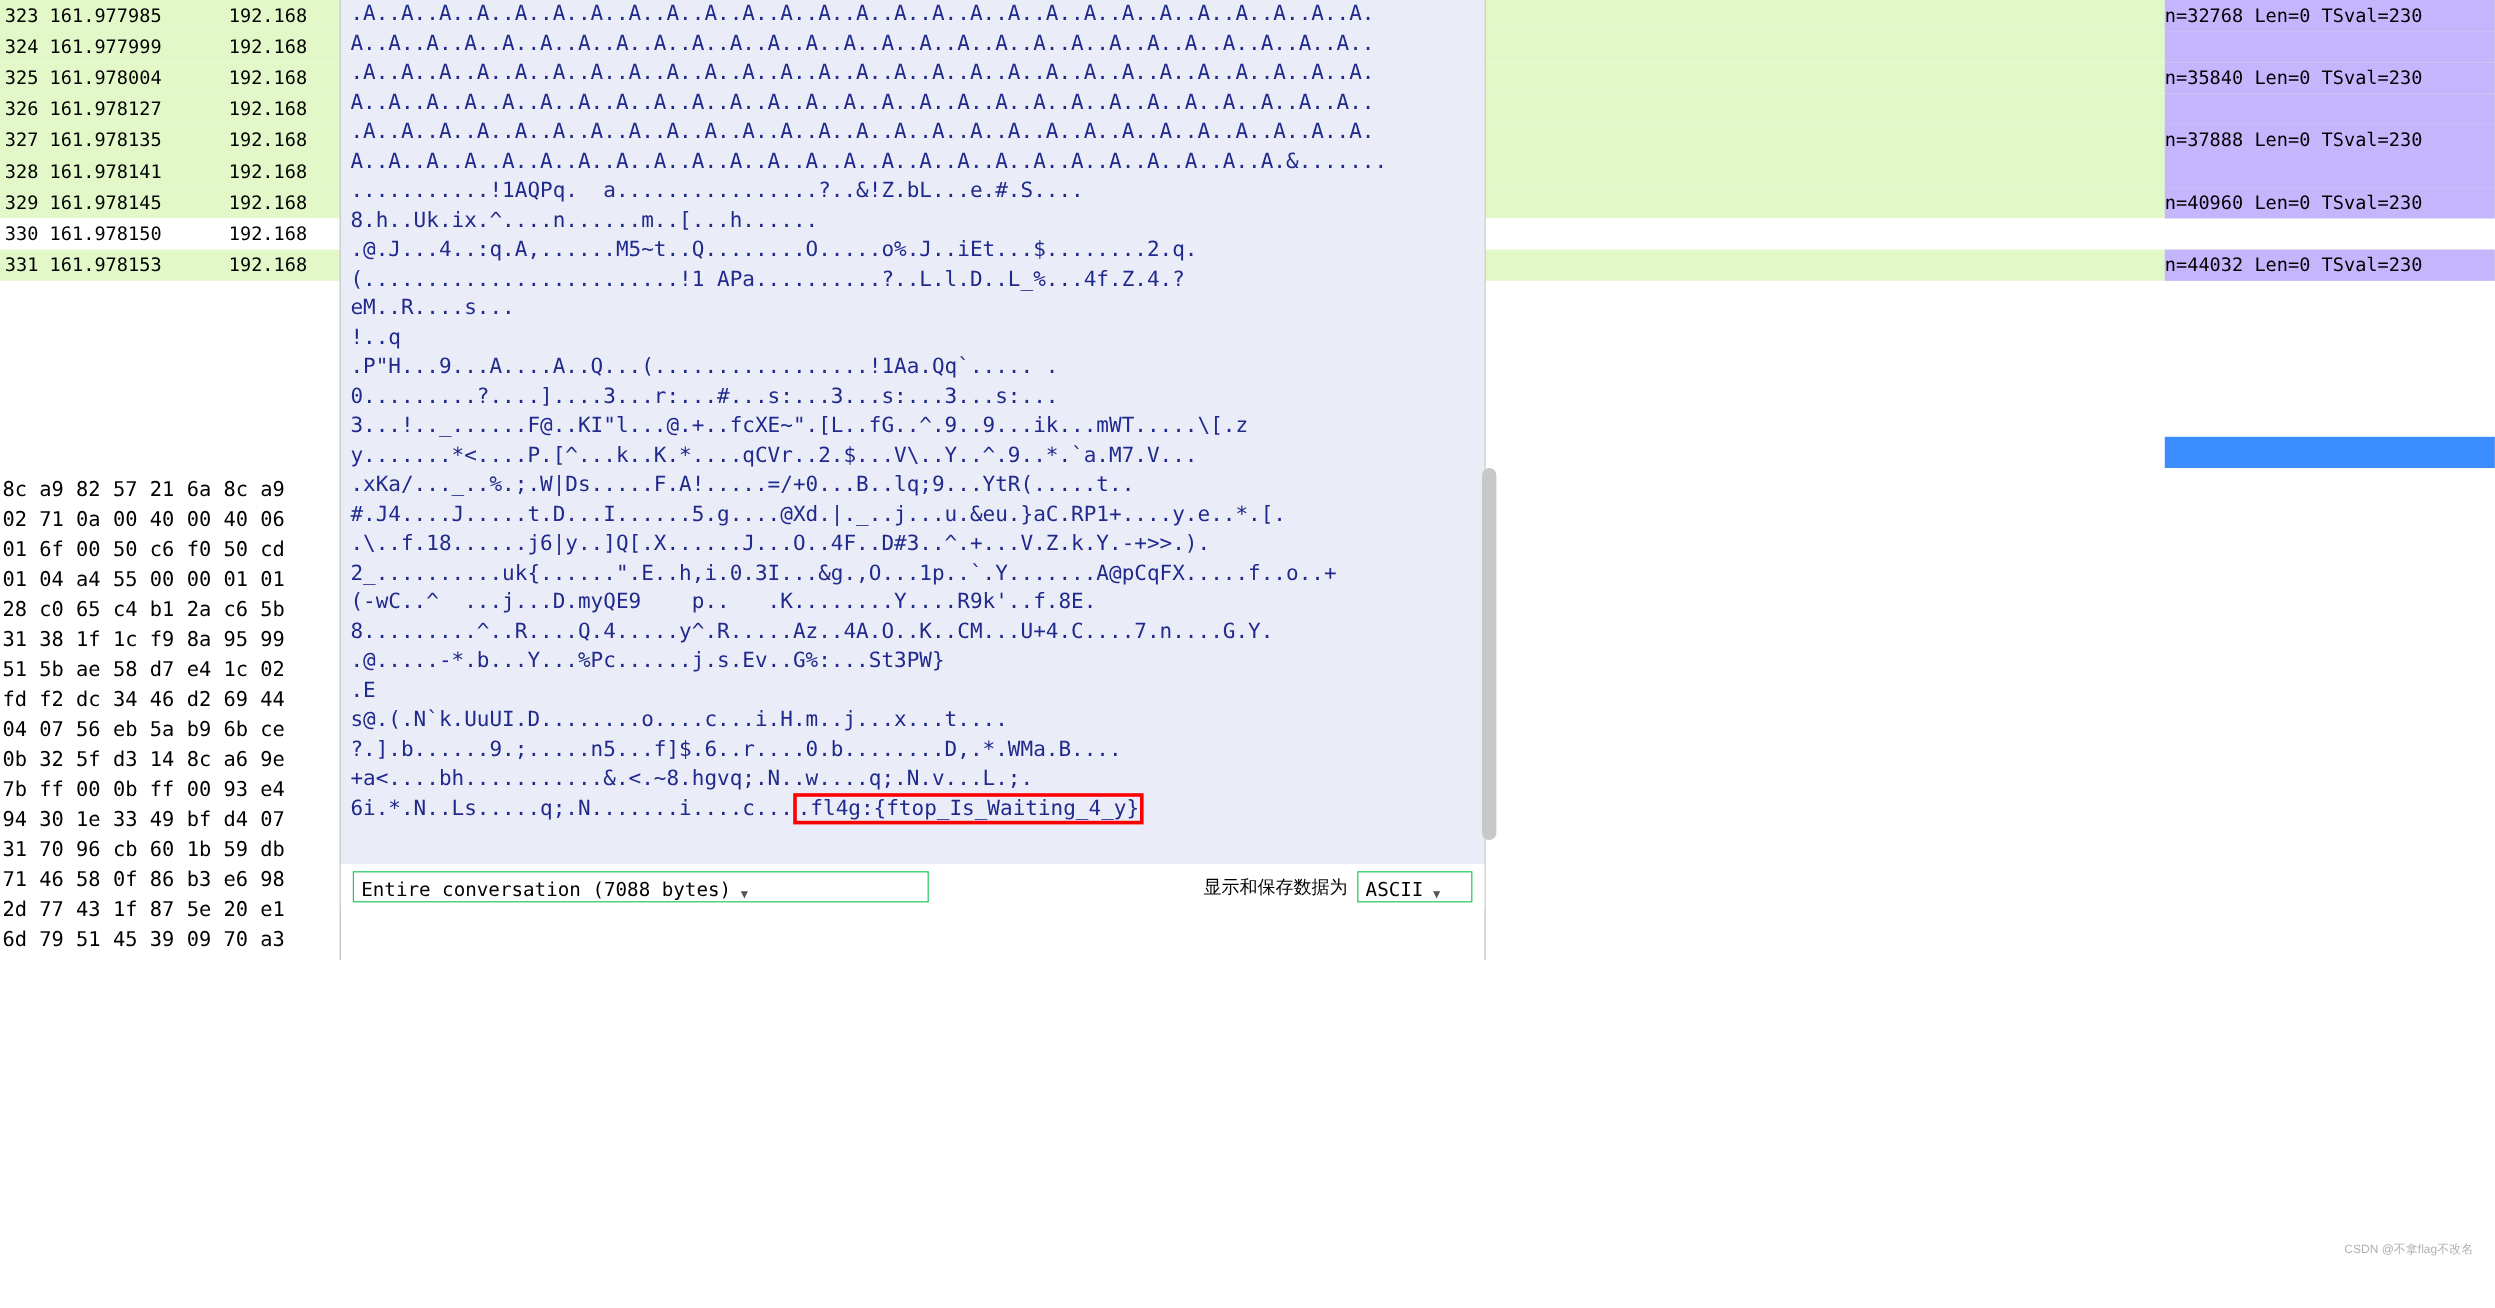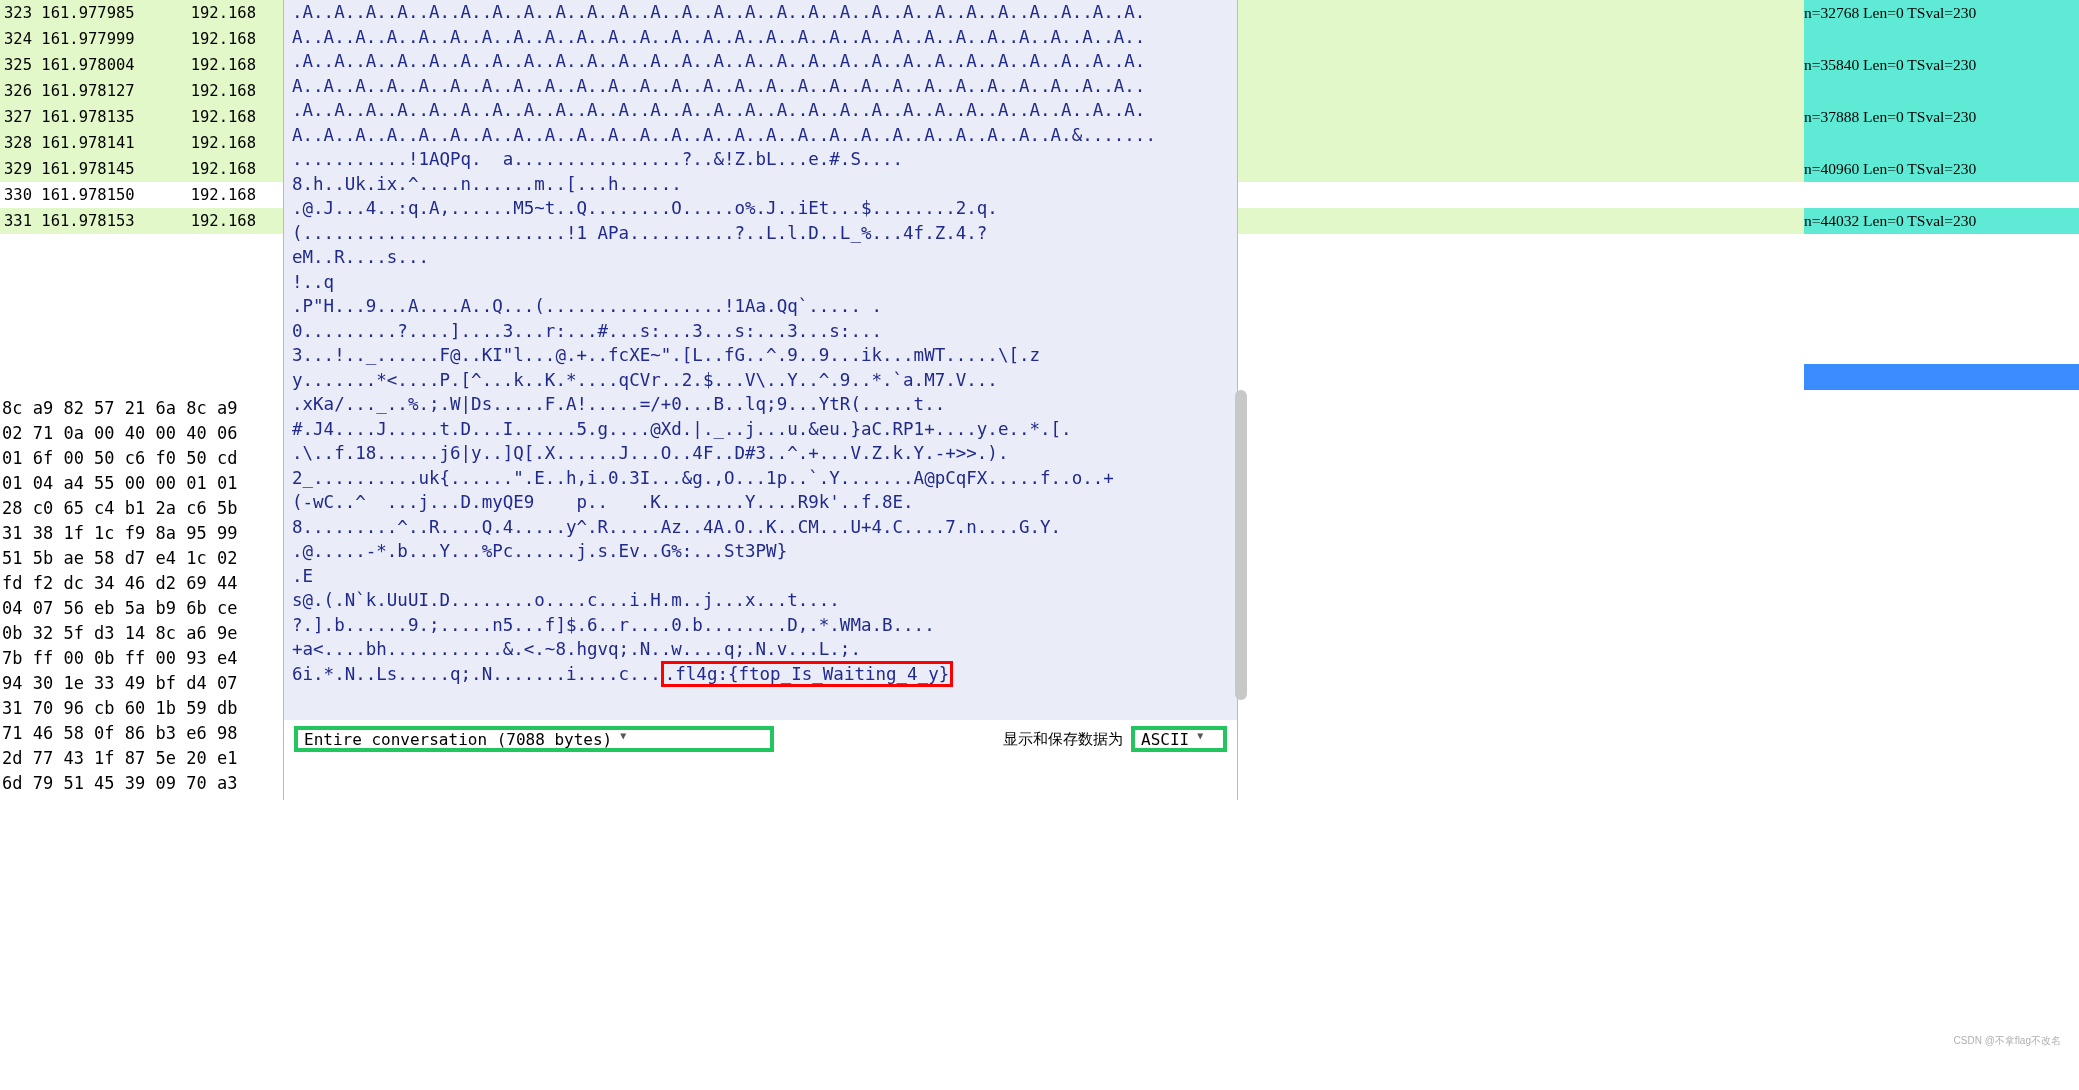--- a/index.html
+++ b/index.html
@@ -62,21 +62,21 @@
   right: 0;
   top: 0;
   width: 275px;
   height: 100%;
 }
 .right-row {
   height: 26px;
   line-height: 26px;
   white-space: pre;
 }
-.right-row.green { background: #5eead4; font-family: Liberation Serif, serif; }
+.right-row.green { background: #c4b5fd; }
 .right-row.blue { background: #3b8cff; }
 .dialog {
   position: absolute;
   left: 283px;
   top: 0;
   width: 955px;
   height: 800px;
   background: #fff;
   z-index: 10;
   border-left: 1px solid #bbb;
@@ -115,25 +115,25 @@
 .bottom-controls {
   padding: 6px 10px;
   display: flex;
   align-items: center;
   gap: 8px;
   background: #fff;
   font-family: 'DejaVu Sans Mono', monospace;
   font-size: 16px;
 }
 .combo {
-  border: 4px solid #22c55e;
+  border: 1px solid #22c55e;
   background: #fff;
   height: 26px;
   display: flex;
-  align-items: flex-start;
+  align-items: flex-end;
   padding: 0 6px;
   position: relative;
 }
 .combo .arrow {
   margin-left: 8px;
   font-size: 10px;
   color: #555;
 }
 .combo.wide { width: 480px; }
 .combo.small { width: 96px; }

